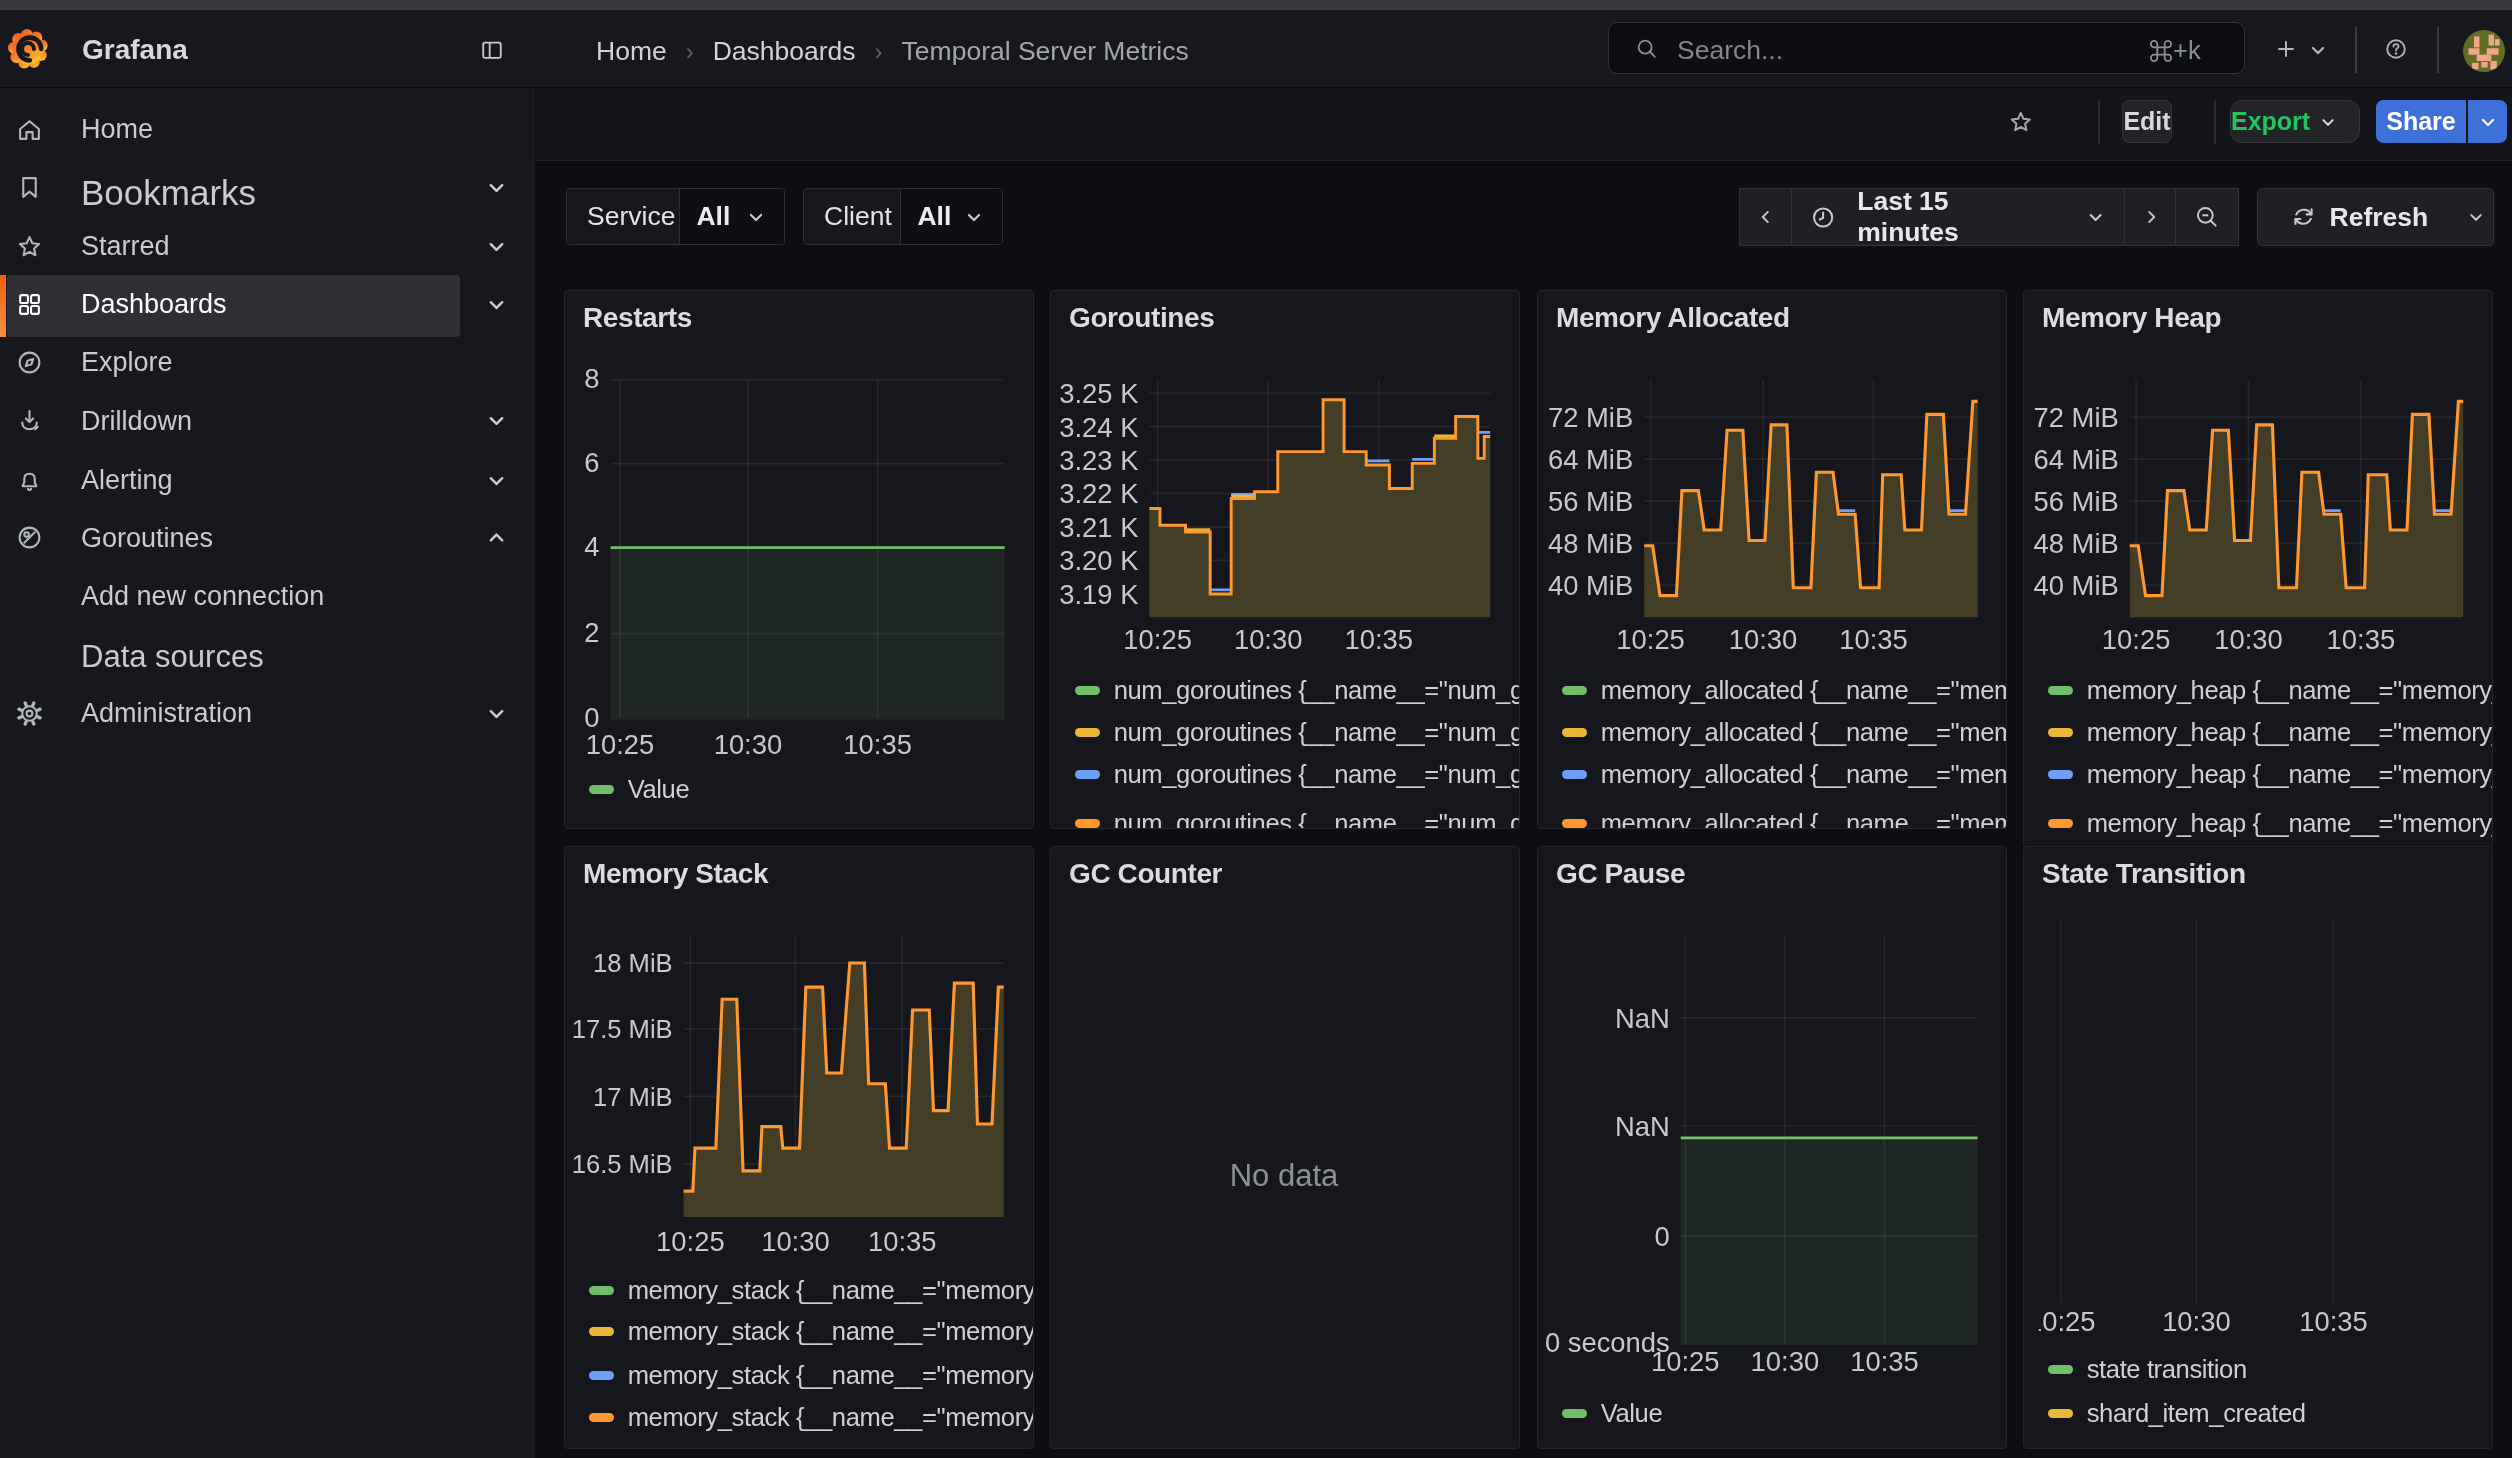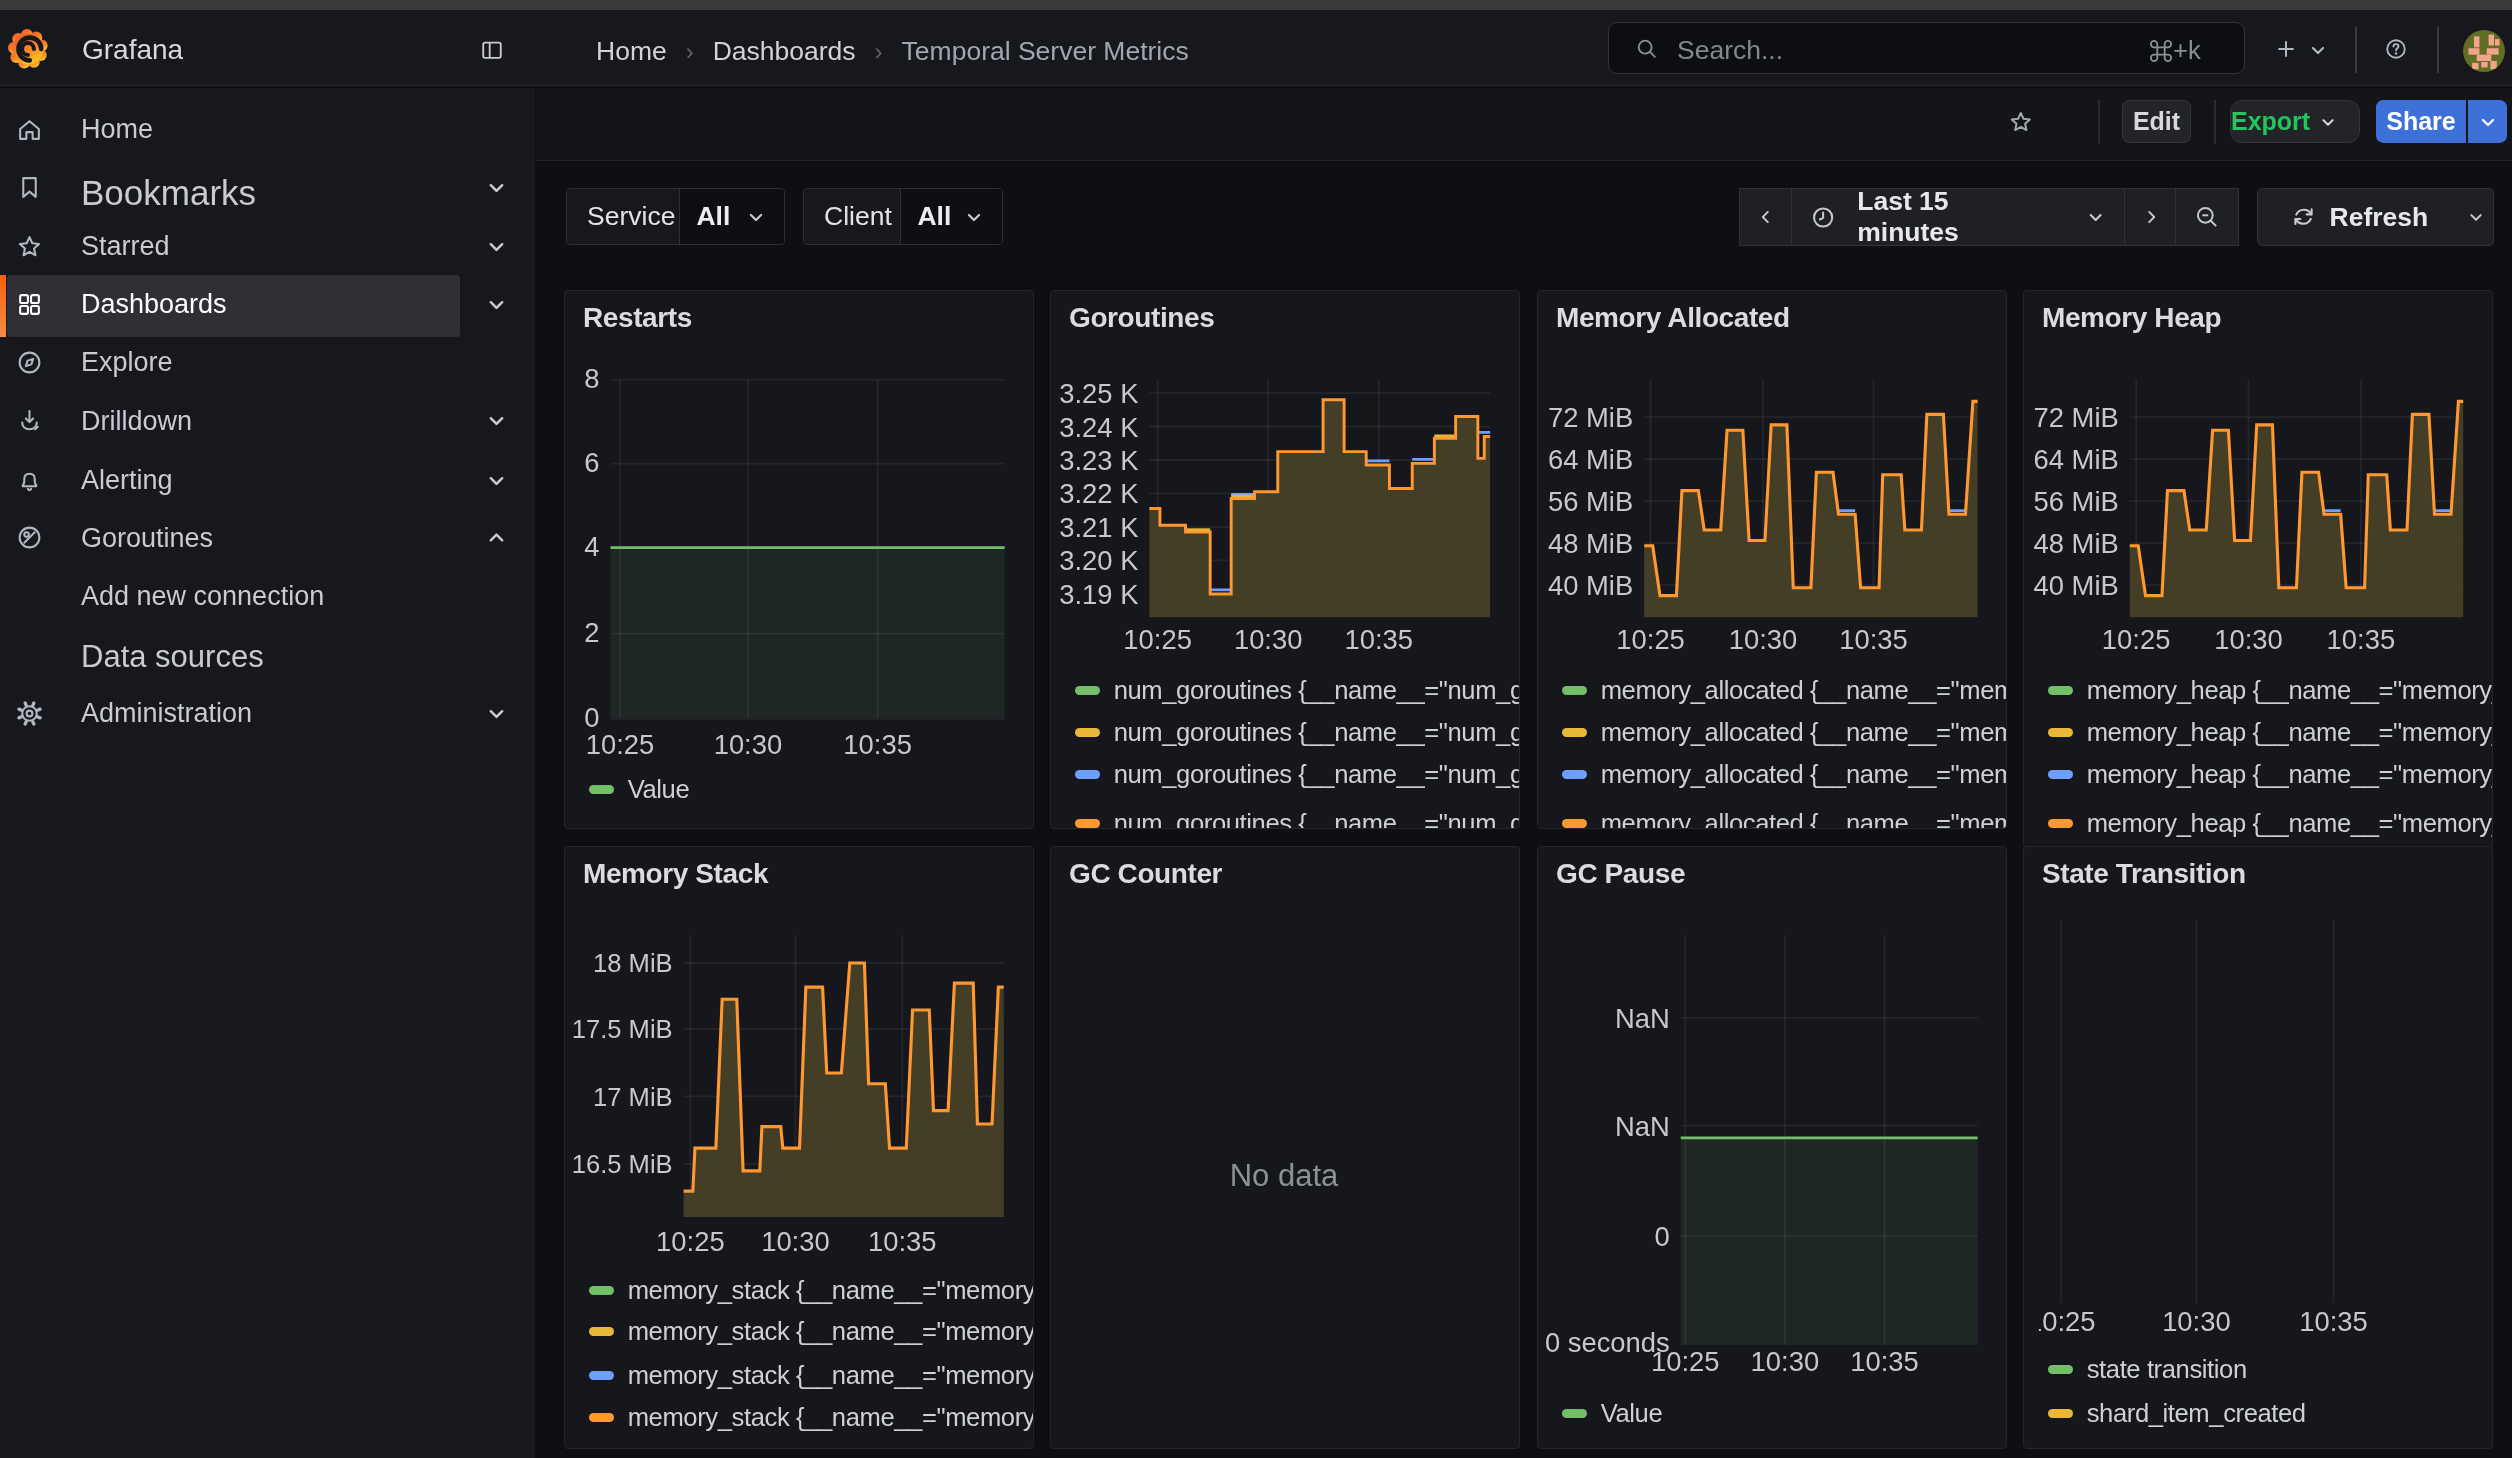--- a/index.html
+++ b/index.html
@@ -29,21 +29,21 @@
       <circle cx="9.2" cy="31.7" r="6.6" fill="url(#gflame)"></circle>
       <circle cx="6.6" cy="21.5" r="6.6" fill="url(#gflame)"></circle>
       <circle cx="11.2" cy="11.9" r="6.6" fill="url(#gflame)"></circle>
       <circle cx="20.8" cy="7.5" r="6.6" fill="url(#gflame)"></circle>
       <circle cx="31.0" cy="10.4" r="6.6" fill="url(#gflame)"></circle>
       <circle cx="37.0" cy="19.2" r="6.6" fill="url(#gflame)"></circle>
       <circle cx="22" cy="23" r="17.2" fill="url(#gflame)"></circle>
 <path d="M 36.5 23 A 12.5 12.5 0 1 0 24 35.5" fill="none" stroke="#17181d" stroke-width="5" stroke-linecap="round"></path>
 <path d="M 28.5 23 A 6.5 6.5 0 1 0 22 29.5" fill="none" stroke="#17181d" stroke-width="4.4" stroke-linecap="round"></path>
 </svg></div>
-<div class="abs" style="left:82px;top:34px;font-size:28px;font-weight:400;color:#d8d9dd">Grafana</div>
+<div class="abs" style="left:82px;top:34px;font-size:28px;font-weight:700;color:#d8d9dd">Grafana</div>
 <div style="position:absolute;left:480px;top:38px;width:24px;height:24px"><svg width="24" height="24" viewBox="0 0 26 26" style="">
       <rect x="3.5" y="5" width="19" height="16.5" rx="2" fill="none" stroke="#c8cacf" stroke-width="2" stroke-linecap="round" stroke-linejoin="round"></rect>
       <line x1="10.5" y1="5" x2="10.5" y2="21.5" stroke="#c8cacf" stroke-width="2"></line>
     </svg></div>
 <div class="abs" style="left:596px;top:36px;font-size:26.5px;color:#d2d3d8;display:flex;gap:0;align-items:center">
     <span>Home</span>
     <span style="color:#62646a;padding:0 19px;font-size:24px">›</span>
     <span>Dashboards</span>
     <span style="color:#62646a;padding:0 19px;font-size:24px">›</span>
     <span style="color:#a4a6ad">Temporal Server Metrics</span>
@@ -85,21 +85,21 @@
         <rect x="15" y="27" width="16" height="7" fill="#f2a58c"></rect>
         <rect x="10" y="36" width="7" height="7" fill="#f2a58c"></rect>
         <rect x="20" y="35" width="7" height="6" fill="#f2a58c"></rect>
         <rect x="30" y="34" width="7" height="9" fill="#f2a58c"></rect>
       </g>
     </svg></div>
 <div style="position:absolute;left:2008px;top:109px;width:25.6px;height:25.6px"><svg width="25.6" height="25.6" viewBox="0 0 26 26" style="">
       <path d="M13 4 L15.7 9.9 L22.2 10.6 L17.4 15 L18.7 21.4 L13 18.2 L7.3 21.4 L8.6 15 L3.8 10.6 L10.3 9.9 Z" fill="none" stroke="#a6a8af" stroke-width="2" stroke-linejoin="round"></path>
     </svg></div>
 <div class="sep" style="left:2098px;top:100px;height:44px;background:#2c2d33"></div>
-<div class="abs" style="left:2122px;top:100px;width:69px;height:43px;background:#222428;border:1.8px solid #34363c;border-radius:7.3px;display:flex;align-items:center;justify-content:center;font-size:25px;font-weight:700;color:#d8d9dd">Edit</div>
+<div class="abs" style="left:2122px;top:100px;width:50px;height:43px;background:#222428;border:1.8px solid #34363c;border-radius:7.3px;display:flex;align-items:center;justify-content:center;font-size:25px;font-weight:700;color:#d8d9dd">Edit</div>
 <div class="sep" style="left:2214px;top:100px;height:44px;background:#2c2d33"></div>
 <div class="abs" style="left:2230px;top:100px;width:130px;height:43px;background:#222428;border:1.8px solid #34363c;border-radius:12px;display:flex;align-items:center;justify-content:flex-start;font-size:25px;font-weight:700;color:#22c55e">Export<svg width="22" height="22" viewBox="0 0 26 26" style="margin-left:7.3px">
       <path d="M7.5 10.8 L13 16.3 L18.5 10.8" fill="none" stroke="#d8d9dd" stroke-width="2.4" stroke-linecap="round" stroke-linejoin="round"></path>
     </svg></div>
 <div class="abs" style="left:2376px;top:100px;width:90px;height:43px;background:#3d71d9;border-radius:7.3px 0 0 7.3px;display:flex;align-items:center;justify-content:center;font-size:25px;font-weight:700;color:#fff">Share</div>
 <div class="abs" style="left:2468px;top:100px;width:39px;height:43px;background:#3d71d9;border-radius:0 7.3px 7.3px 0;display:flex;align-items:center;justify-content:center">
     <svg width="24" height="24" viewBox="0 0 26 26">
       <path d="M7.5 10.8 L13 16.3 L18.5 10.8" fill="none" stroke="#fff" stroke-width="2.4" stroke-linecap="round" stroke-linejoin="round"></path>
     </svg>
   </div>

